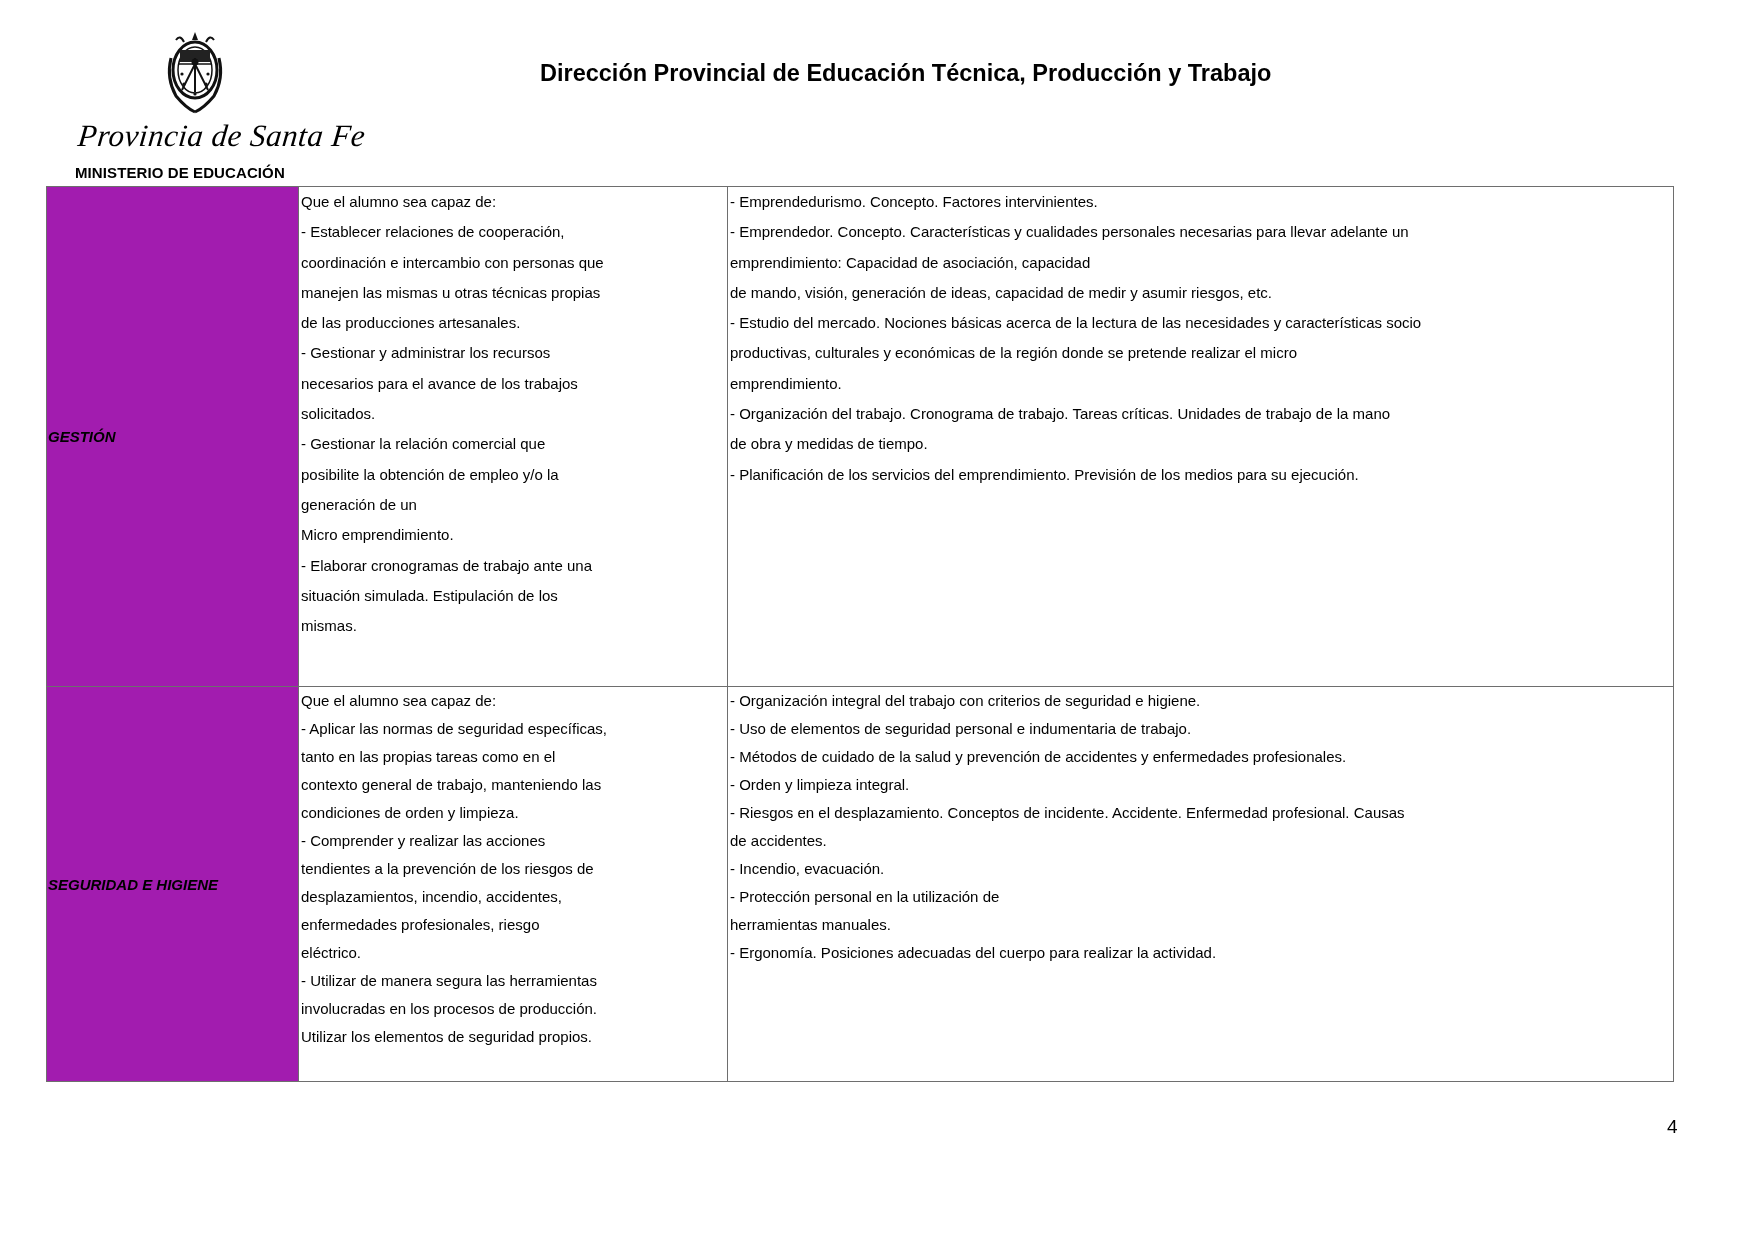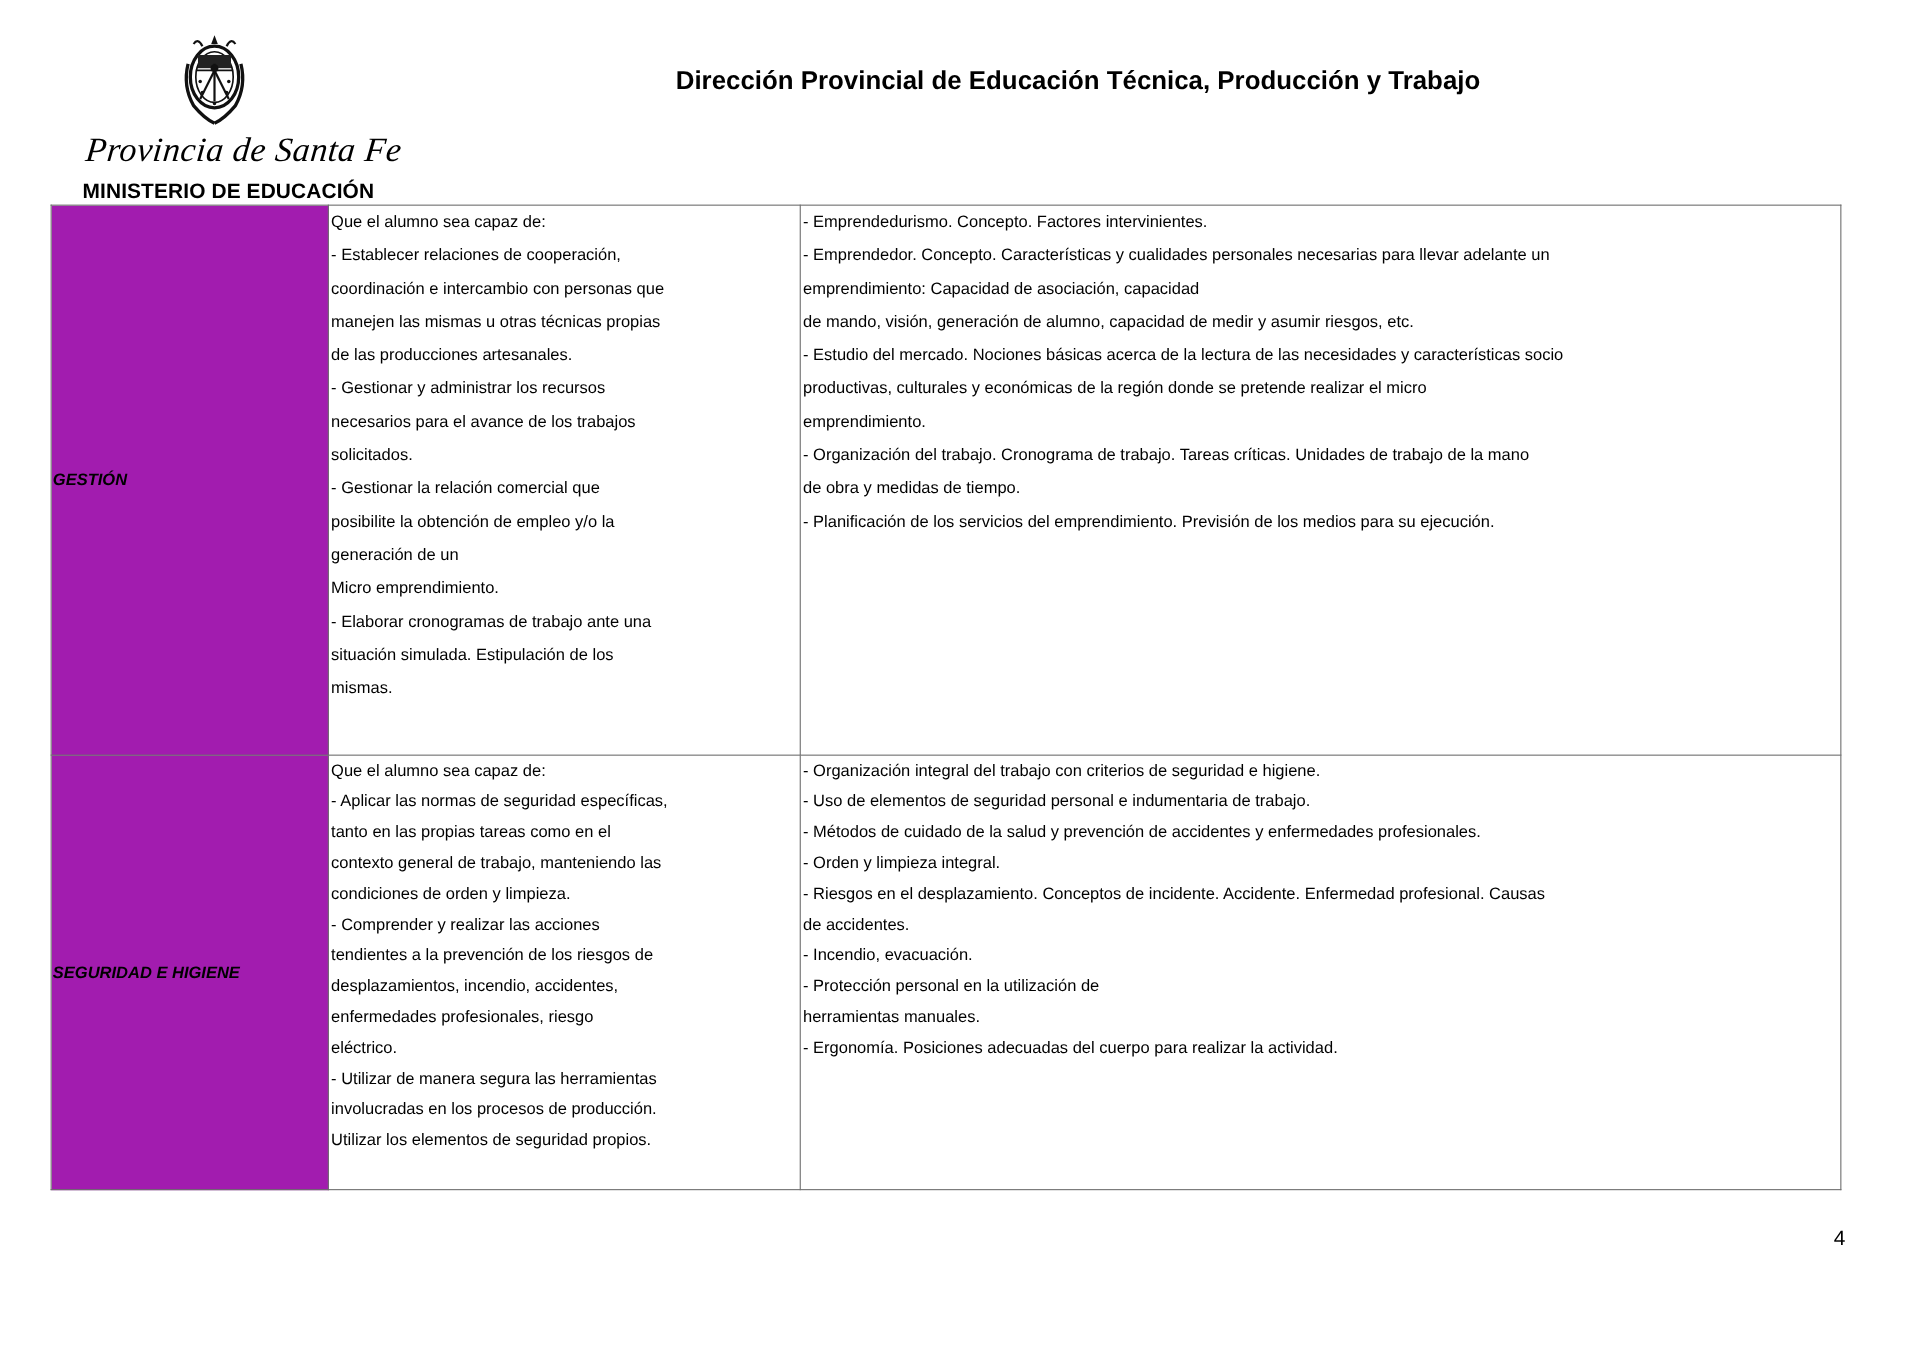--- a/index.html
+++ b/index.html
@@ -37,31 +37,30 @@
       font-size: 31px;
       letter-spacing: 0.5px;
       white-space: nowrap;
       transform: skewX(-6deg);
     }
     .ministry {
       position: absolute;
       left: 5px;
       top: 138px;
       font-family: "Liberation Sans", sans-serif;
-      font-size: 19px;
+      font-size: 15px;
       font-weight: bold;
       white-space: nowrap;
       letter-spacing: 0.1px;
     }
     .header-titles {
       position: absolute;
       left: 540px;
       top: 55px;
       width: 880px;
-      text-align: center;
       font-family: "Liberation Sans", sans-serif;
       font-weight: bold;
       font-size: 23.5px;
       line-height: 36px;
     }
     .header-titles div { white-space: nowrap; }
 
     table.content {
       position: absolute;
       left: 46px;
@@ -151,21 +150,21 @@
       <span class="line">generación de un</span>
       <span class="line">Micro emprendimiento.</span>
       <span class="line">- Elaborar cronogramas de trabajo ante una</span>
       <span class="line">situación simulada. Estipulación de los</span>
       <span class="line">mismas.</span>
     </td>
     <td class="contents">
       <span class="line">- Emprendedurismo. Concepto. Factores intervinientes.</span>
       <span class="line">- Emprendedor. Concepto. Características y cualidades personales necesarias para llevar adelante un</span>
       <span class="line">emprendimiento: Capacidad de asociación, capacidad</span>
-      <span class="line">de mando, visión, generación de alumno, capacidad de medir y asumir riesgos, etc.</span>
+      <span class="line">de mando, visión, generación de ideas, capacidad de medir y asumir riesgos, etc.</span>
       <span class="line">- Estudio del mercado. Nociones básicas acerca de la lectura de las necesidades y características socio</span>
       <span class="line">productivas, culturales y económicas de la región donde se pretende realizar el micro</span>
       <span class="line">emprendimiento.</span>
       <span class="line">- Organización del trabajo. Cronograma de trabajo. Tareas críticas. Unidades de trabajo de la mano</span>
       <span class="line">de obra y medidas de tiempo.</span>
       <span class="line">- Planificación de los servicios del emprendimiento. Previsión de los medios para su ejecución.</span>
     </td>
   </tr>
   <tr class="row-2">
     <td class="area">SEGURIDAD E HIGIENE</td>

